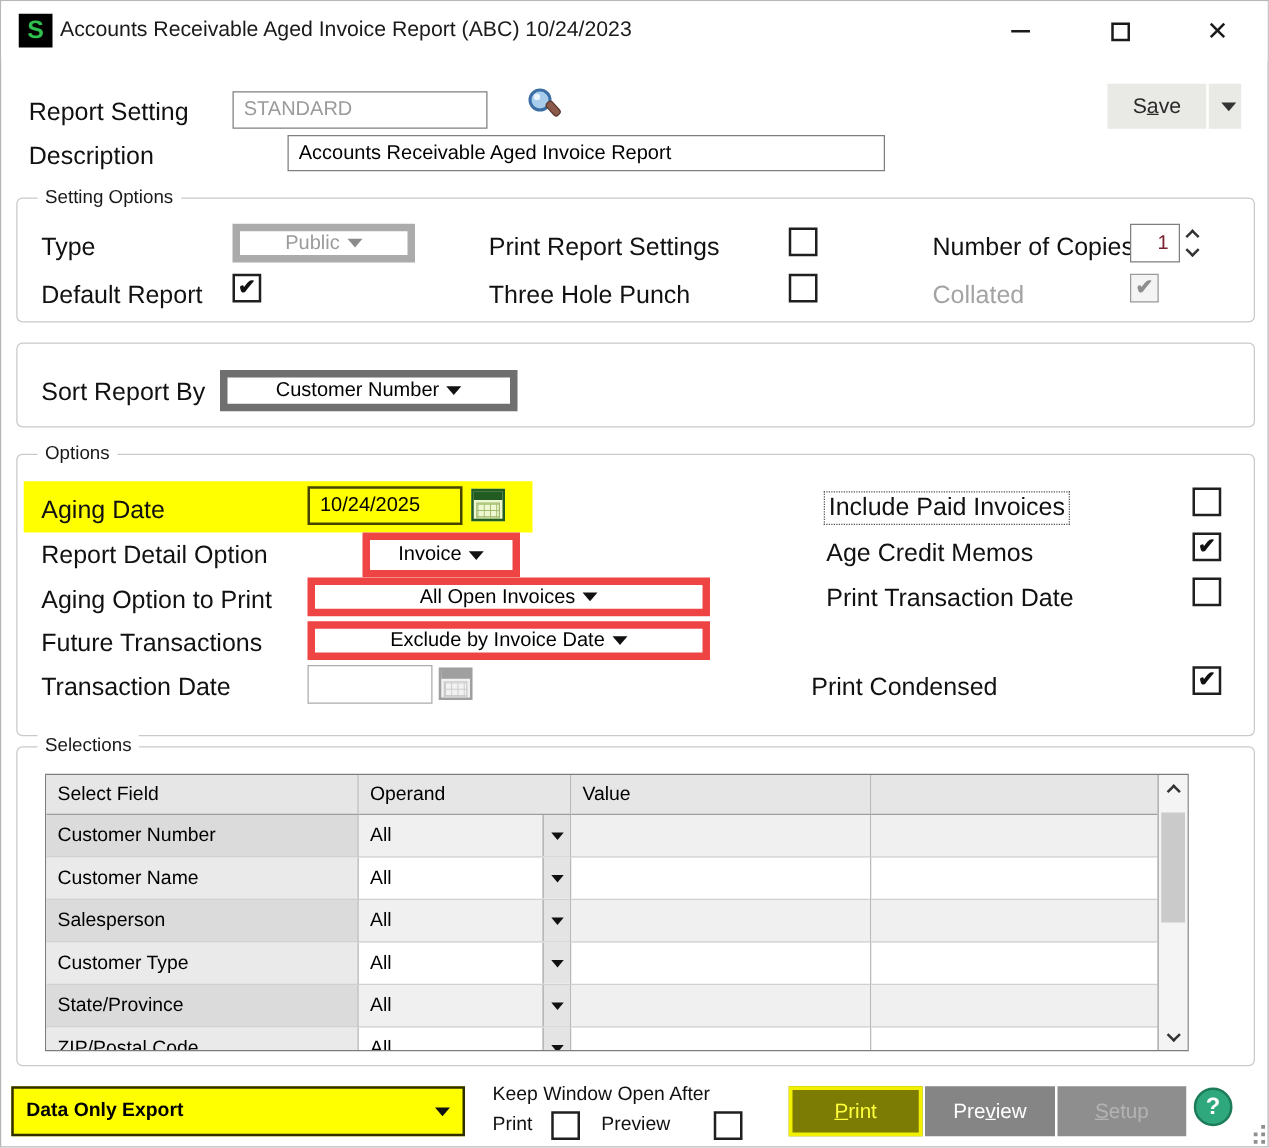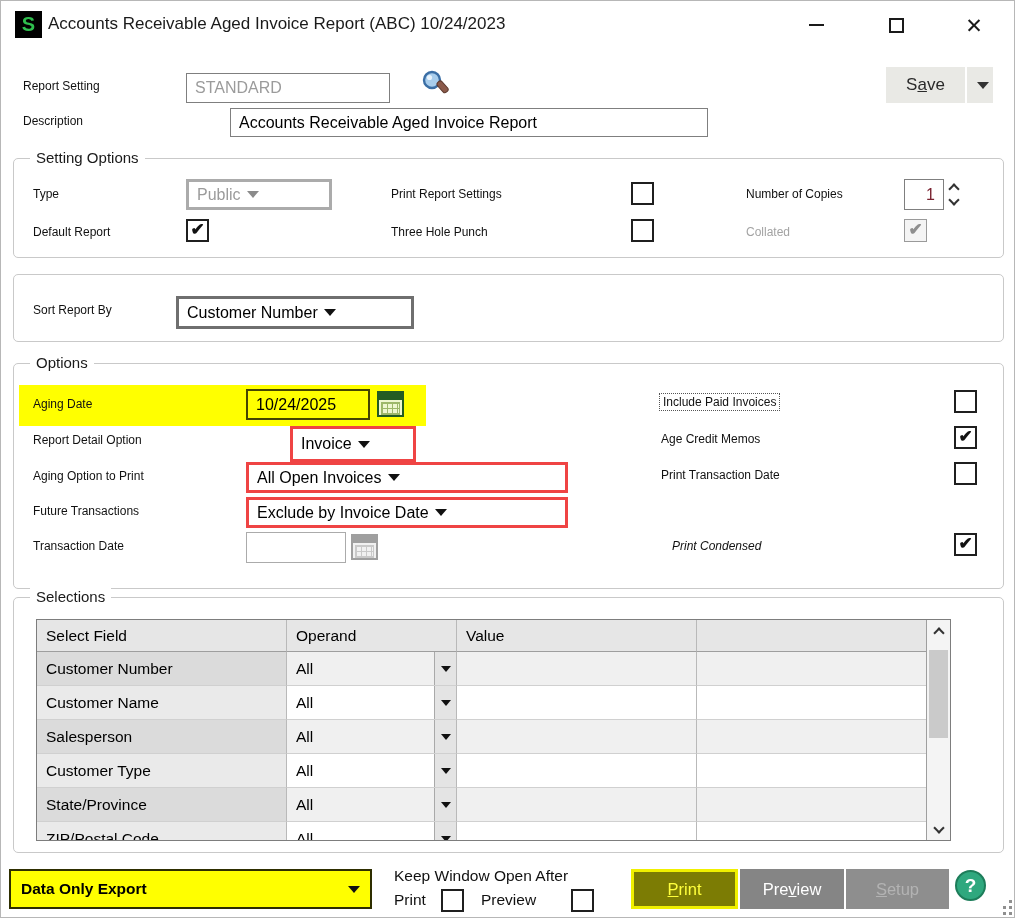--- a/index.html
+++ b/index.html
@@ -3,38 +3,38 @@
 <meta charset="utf-8">
 <style>
   * { box-sizing: border-box; }
   html,body { margin:0; padding:0; }
   body {
     width:1015px; height:918px; position:relative; overflow:hidden;
     background:#ffffff; border:1px solid #b7b7b7;
     font-family:"Liberation Sans", sans-serif; color:#000;
   }
   .abs { position:absolute; }
-  .label { position:absolute; font-size:12px; color:#111; white-space:nowrap; }
+  .label { position:absolute; font-size:20px; color:#111; white-space:nowrap; }
   .label.dim { color:#a3a3a3; }
 
   
   .titlebar { position:absolute; left:0; top:0; width:100%; height:48px; background:#fff; }
   .app-icon { position:absolute; left:14px; top:10px; width:27px; height:27px; background:#000;
     color:#2fbf4e; font-weight:bold; font-size:20px; display:flex; align-items:center; justify-content:center; }
   .win-title { position:absolute; left:47px; top:13px; font-size:17px; color:#1a1a1a; white-space:nowrap; }
   .win-btn { position:absolute; top:8px; width:34px; height:32px; display:flex; align-items:center; justify-content:center; cursor:default; }
   .minus { width:15px; height:2px; background:#1a1a1a; }
   .maxbox { width:15px; height:15px; border:2px solid #1a1a1a; }
   .closex { font-size:21px; color:#1a1a1a; line-height:1; }
 
   
   .field { position:absolute; border:1px solid #7f7f7f; background:#fff; font-size:16px;
     display:flex; align-items:center; padding:0 8px; }
-  .dropdown { position:absolute; border:3px solid #ef4444; background:#fff; font-size:16px;
-    display:flex; align-items:center; justify-content:flex-start; padding:0 8px; cursor:default; }
+  .dropdown { position:absolute; border:6px solid #ef4444; background:#fff; font-size:16px;
+    display:flex; align-items:center; justify-content:center; padding:0 8px; cursor:default; }
   .dd-arrow { width:0; height:0; border-left:6px solid transparent; border-right:6px solid transparent;
     border-top:7px solid #111; flex:0 0 auto; margin-left:6px; }
   .dd-arrow.dim { border-top-color:#8b8b8b; }
 
   
   .checkbox { position:absolute; width:23px; height:23px; border:2px solid #1f1f1f; background:#fff;
     display:flex; align-items:center; justify-content:center; font-size:17px; font-weight:bold; color:#111; }
   .checkbox.checked::after { content:"✔"; margin-top:-2px; }
   .checkbox.disabled { border:1px solid #9a9a9a; background:#f4f4f4; color:#8e8e8e; }
 
@@ -212,21 +212,21 @@
   <div class="cal-top"></div>
     <div class="cal-grid"></div>
 </div>
 
 <div class="label dotted-label" style="left:658px; top:392px;">Include Paid Invoices</div>
 <div class="checkbox" style="left:953px; top:389px;"></div>
 <div class="label" style="left:660px; top:431px;">Age Credit Memos</div>
 <div class="checkbox checked" style="left:953px; top:425px;"></div>
 <div class="label" style="left:660px; top:467px;">Print Transaction Date</div>
 <div class="checkbox" style="left:953px; top:461px;"></div>
-<div class="label" style="left:671px; top:538px;font-style:italic;">Print Condensed</div>
+<div class="label" style="left:648px; top:538px;">Print Condensed</div>
 <div class="checkbox checked" style="left:953px; top:532px;"></div>
 
 <div class="groupbox" style="left:12px; top:596px; width:991px; height:256px;">
   <div class="legend">Selections</div>
 </div>
 <div class="sel-table">
   <div class="sel-rows">
     <div class="sel-row header">
       <div class="cell c-field">Select Field</div>
       <div class="cell c-op">

